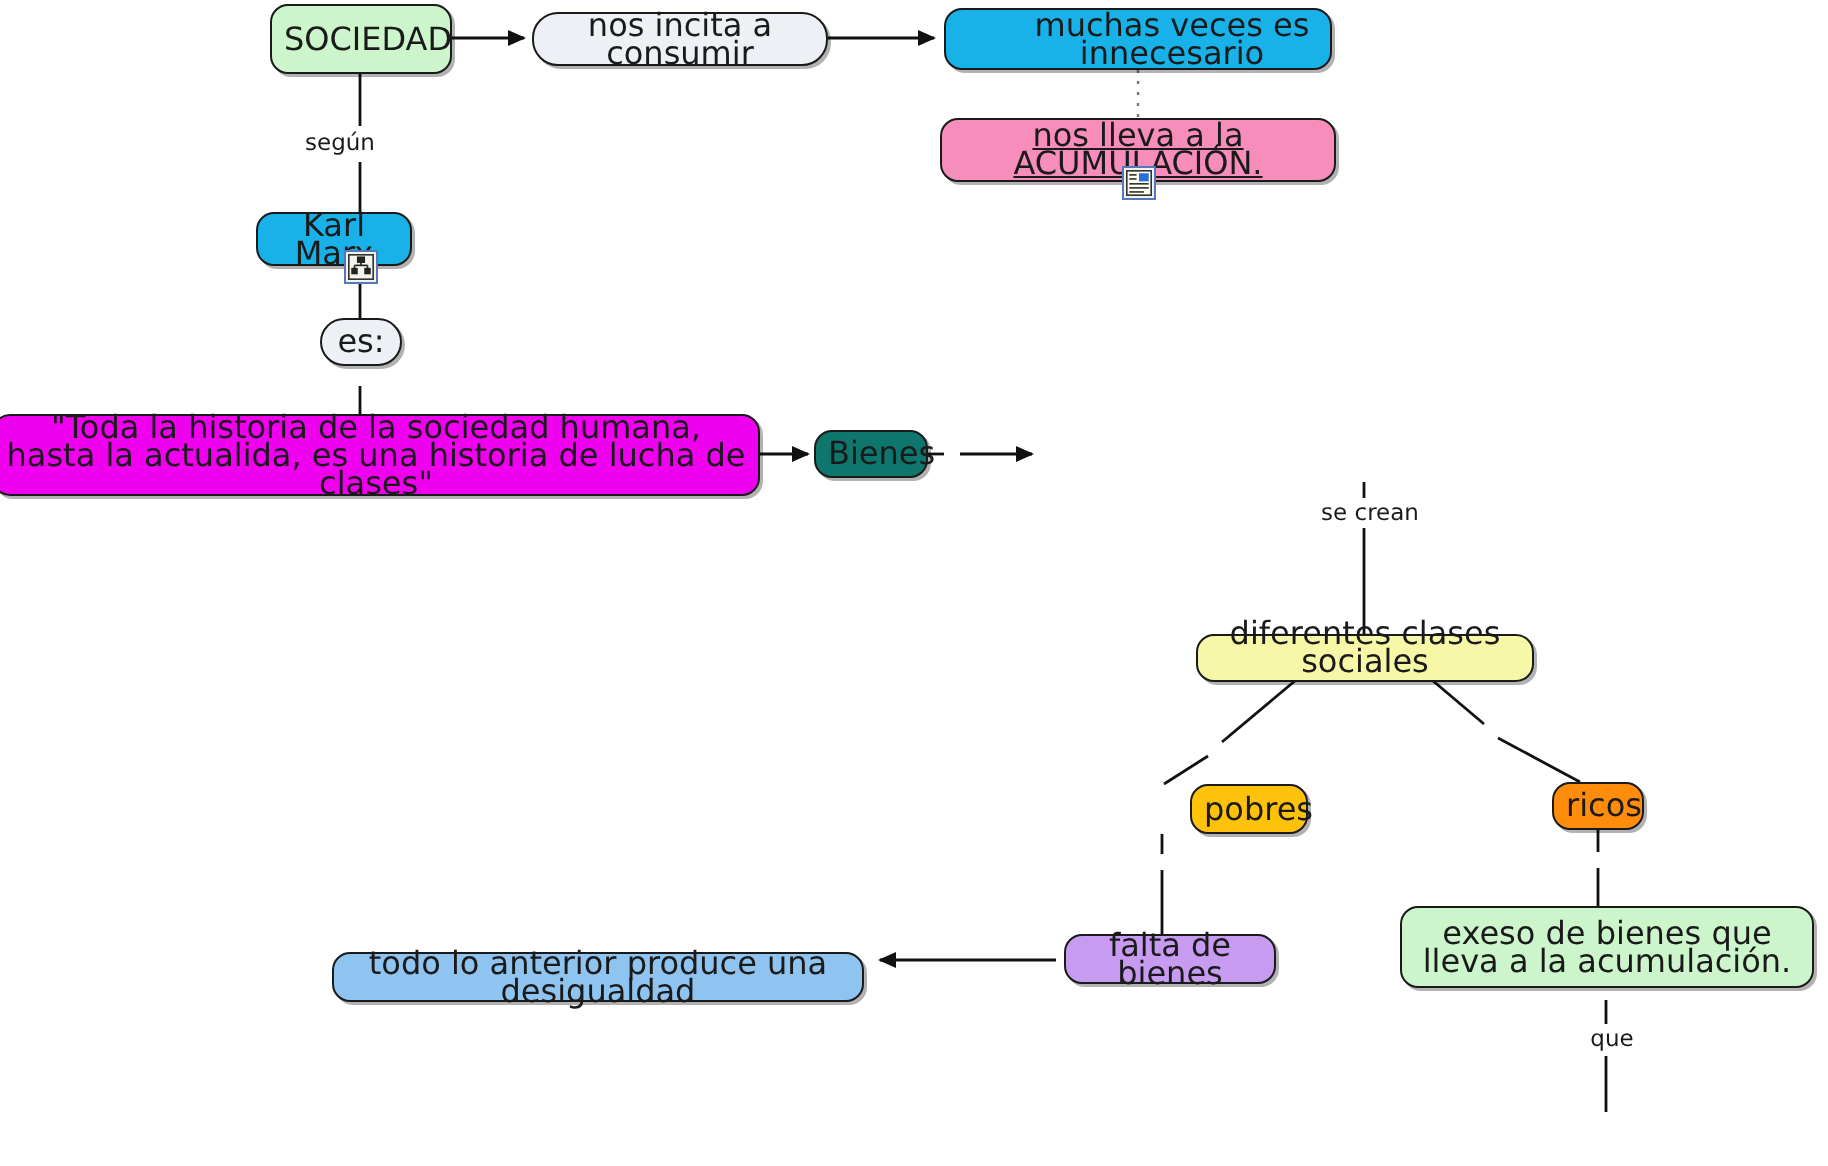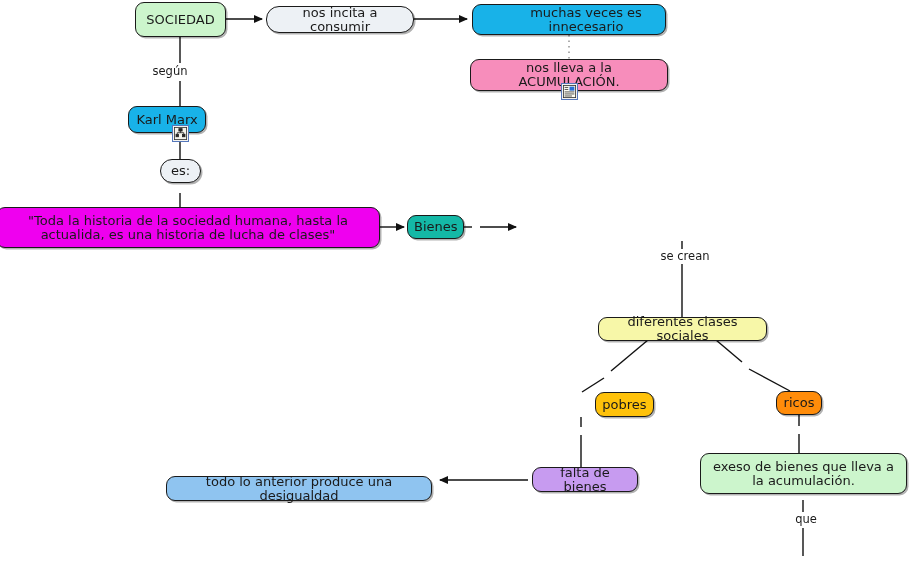--- a/index.html
+++ b/index.html
@@ -27,21 +27,21 @@
   .node {
     position: absolute;
     box-sizing: border-box;
     border: 1px solid #1a1a1a;
     border-radius: 9px;
     display: flex;
     align-items: center;
     justify-content: center;
     text-align: center;
     color: #1a1a1a;
-    font-size: 13px;
+    font-size: 16px;
     line-height: 14px;
     padding: 2px 6px;
     box-shadow: 1.5px 1.5px 0px rgba(0,0,0,0.30);
     z-index: 5;
   }
   .node span { display: block; width: 100%; }
 
   .lbl {
     position: absolute;
     font-size: 11.5px;
@@ -50,23 +50,23 @@
     padding: 0 3px;
     white-space: nowrap;
     z-index: 6;
     text-align: center;
   }
 
   
   .f-green   { background: #ccf5cc; }
   .f-gray    { background: #edf1f5; }
   .f-cyan    { background: #18b2e8; }
-  .f-pink    { background: #f78dbb; }
+  .f-pink    { background: #f78dbb; text-decoration: underline; }
   .f-magenta { background: #ef00ef; }
-  .f-violet  { background: #14b8a6; }
+  .f-violet  { background: #0f766e; }
   .f-yellow  { background: #f7f7a8; }
   .f-gold    { background: #ffc20a; }
   .f-orange  { background: #ff8c0a; }
   .f-orchid  { background: #c79bf0; }
   .f-blue    { background: #8fc4f0; }
 
   
   .res-icon {
     position: absolute;
     width: 17px;
@@ -186,21 +186,21 @@
 
   <div class="node f-magenta" style="left:-4px; top:207px; width:384px; height:41px;">
     <span>"Toda la historia de la sociedad humana, hasta la actualida, es una historia de lucha de clases"</span>
   </div>
 
   <div class="node f-violet" style="left:407px; top:215px; width:57px; height:24px;">
     <span>Bienes</span>
   </div>
 
 
-  <div class="node f-yellow" style="left:598px; top:317px; width:169px; height:24px;">
+  <div class="node f-yellow" style="left:598px; top:317px; width:169px; height:24px;align-items:flex-end;">
     <span>diferentes clases sociales</span>
   </div>
 
   <div class="node f-gold" style="left:552px; top:392px; width:59px; height:25px;margin-left:43px;">
     <span>pobres</span>
   </div>
 
   <div class="node f-orange" style="left:776px; top:391px; width:46px; height:24px;">
     <span>ricos</span>
   </div>

